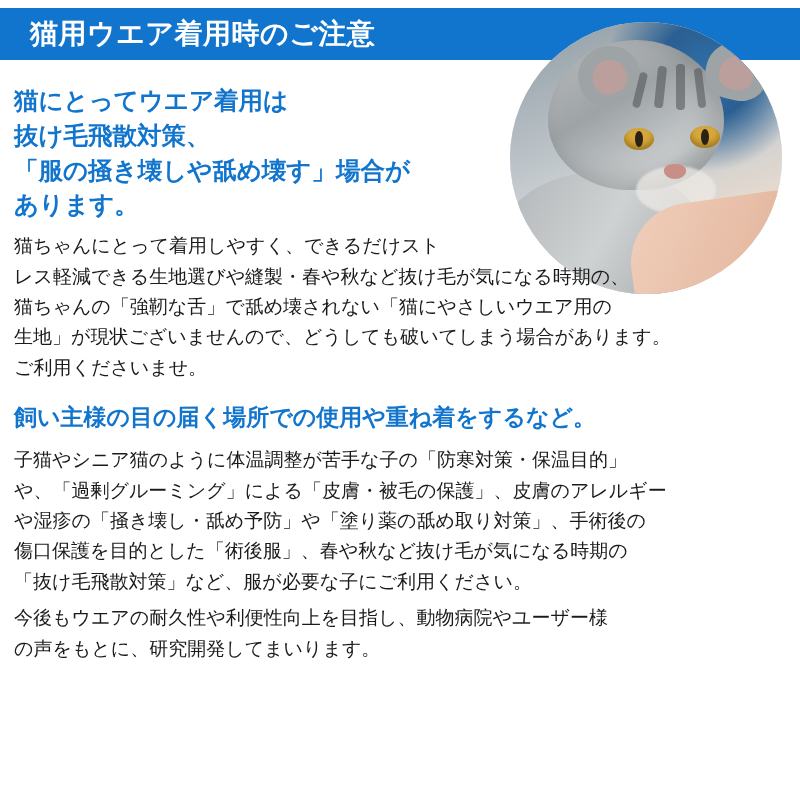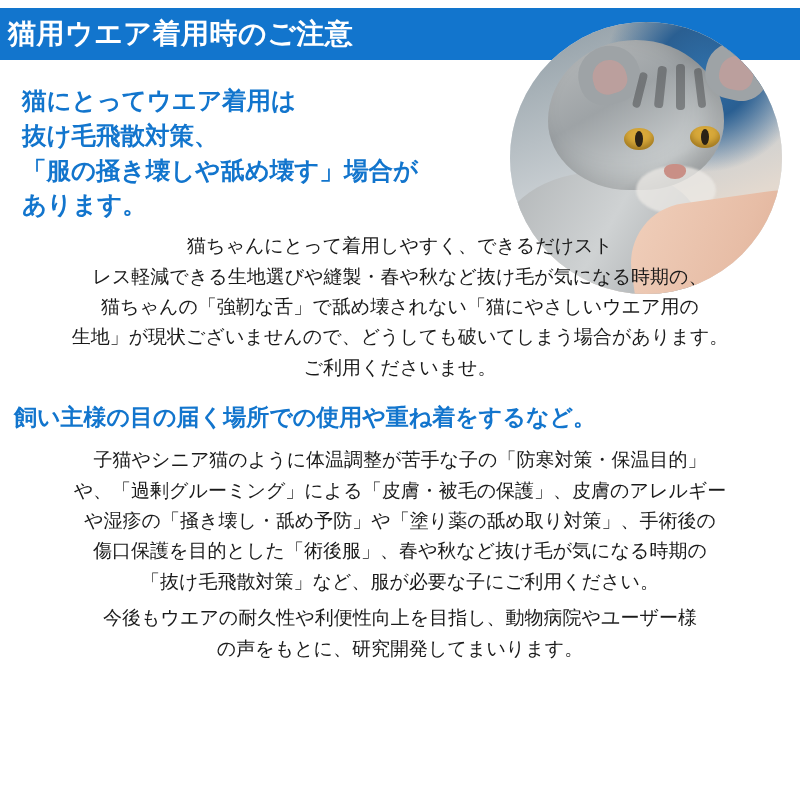--- a/index.html
+++ b/index.html
@@ -29,21 +29,21 @@
     height: 52px;
     background: #1275cd;
     display: flex;
     align-items: center;
   }
   .header-title {
     color: #ffffff;
     font-size: 28px;
     font-weight: bold;
     letter-spacing: 0.5px;
-    padding-left: 8px;
+    padding-left: 30px;
     white-space: nowrap;
   }
 
   
   .photo-circle {
     position: absolute;
     top: 22px;
     left: 510px;
     width: 272px;
     height: 272px;
@@ -159,31 +159,31 @@
     left: 14px;
     top: 84px;
     width: 772px;
   }
   .lead {
     color: #1275cd;
     font-size: 24.5px;
     font-weight: bold;
     line-height: 1.42;
     letter-spacing: 0px;
-    margin: 0 0 8px 8px;
+    margin: 0 0 8px 0;
     width: 500px;
   }
   .lead .line { display: block; white-space: nowrap; }
   .body-text {
     color: #1a1a1a;
     font-size: 19px;
     line-height: 1.60;
     margin: 0;
   }
-  .body-text .line { display: block; white-space: nowrap; text-align: center; }
+  .body-text .line { display: block; white-space: nowrap; }
   .para-1 { margin-top: 168px; }
   .para-1 .line:first-child,
   .para-1 .line:nth-child(2) { }
   .heading-2 {
     color: #1275cd;
     font-size: 23px;
     font-weight: bold;
     line-height: 1.4;
     margin: 18px 0 6px 0;
     white-space: nowrap;

